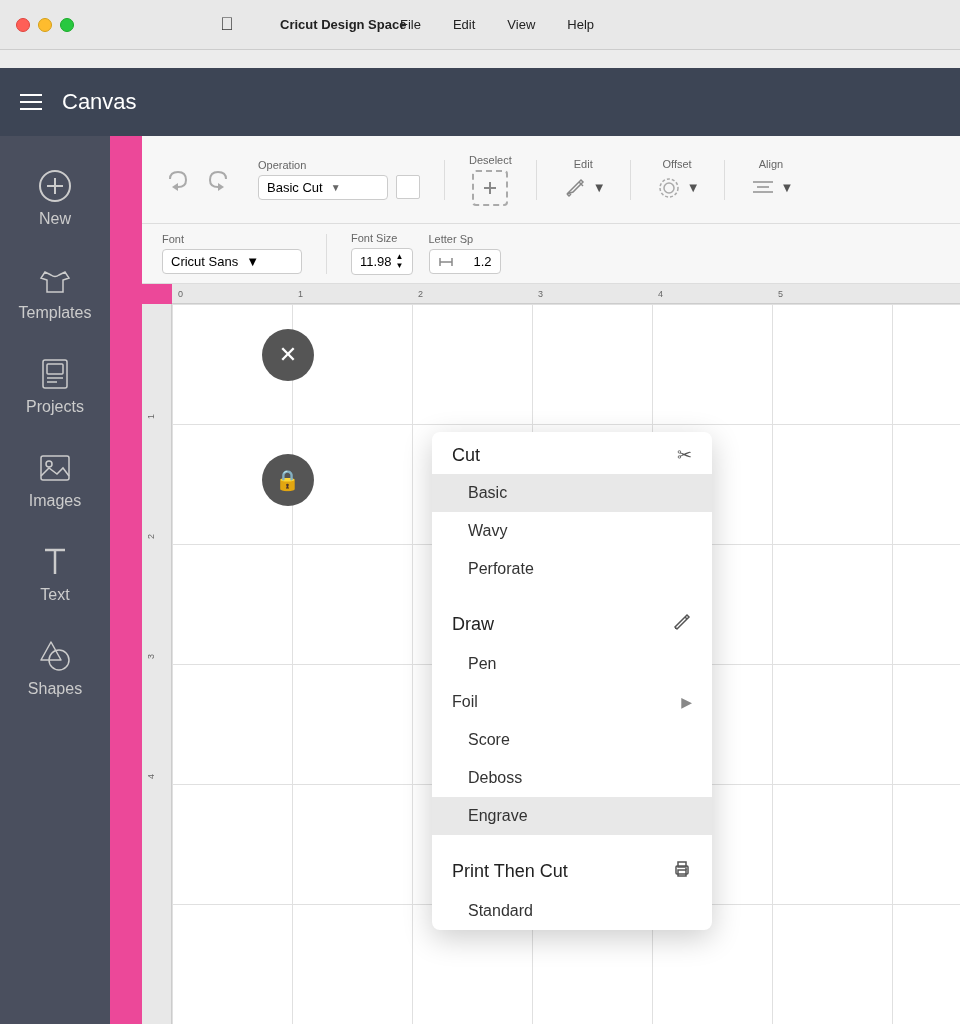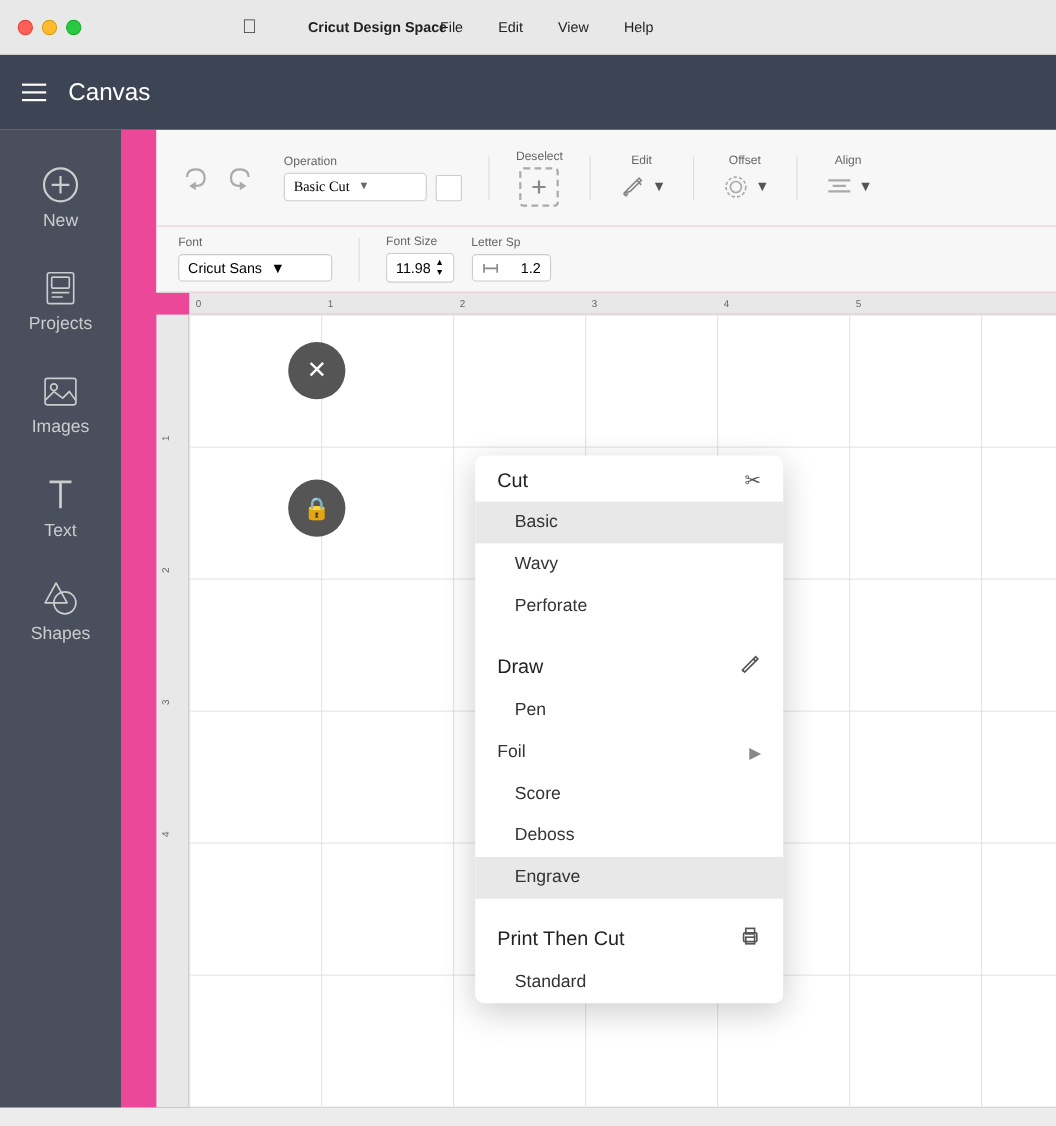--- a/index.html
+++ b/index.html
@@ -61,20 +61,21 @@
       font-size: 13px;
       color: #222;
       cursor: pointer;
     }
 
     
     .app-area {
       display: flex;
       flex-direction: column;
       height: 957px;
+      margin-top: 18px;
     }
 
     
     .header-bar {
       height: 68px;
       background: #3d4555;
       display: flex;
       align-items: center;
       padding: 0 20px;
       gap: 20px;
@@ -160,23 +161,22 @@
     }
 
     .toolbar-label {
       font-size: 11px;
       color: #666;
       font-weight: 500;
     }
 
     .operation-row {
       display: flex;
-      align-items: flex-end;
+      align-items: flex-start;
       gap: 8px;
-      font-family: Liberation Serif, serif;
     }
 
     .undo-redo {
       display: flex;
       gap: 8px;
       margin-right: 8px;
     }
     .icon-btn {
       width: 32px;
       height: 32px;
@@ -443,20 +443,26 @@
 
       <div class="sidebar-item">
         <svg viewBox="0 0 36 36" fill="none">
           <circle cx="18" cy="18" r="15" stroke="#ccc" stroke-width="2" fill="none"></circle>
           <line x1="18" y1="10" x2="18" y2="26" stroke="#ccc" stroke-width="2"></line>
           <line x1="10" y1="18" x2="26" y2="18" stroke="#ccc" stroke-width="2"></line>
         </svg>
         <span class="sidebar-label">New</span>
       </div>
 
+      <div class="sidebar-item">
+        <svg viewBox="0 0 36 36" fill="none">
+          <path d="M8 10 L4 16 L10 18 L10 30 L26 30 L26 18 L32 16 L28 10 L22 13 Q18 16 14 13 Z" stroke="#ccc" stroke-width="1.5" fill="none"></path>
+        </svg>
+        <span class="sidebar-label">Templates</span>
+      </div>
 
       <div class="sidebar-item">
         <svg viewBox="0 0 36 36" fill="none">
           <rect x="6" y="4" width="24" height="28" rx="2" stroke="#ccc" stroke-width="1.5" fill="none"></rect>
           <rect x="10" y="8" width="16" height="10" rx="1" stroke="#ccc" stroke-width="1.5" fill="none"></rect>
           <line x1="10" y1="22" x2="26" y2="22" stroke="#ccc" stroke-width="1.5"></line>
           <line x1="10" y1="26" x2="20" y2="26" stroke="#ccc" stroke-width="1.5"></line>
         </svg>
         <span class="sidebar-label">Projects</span>
       </div>

